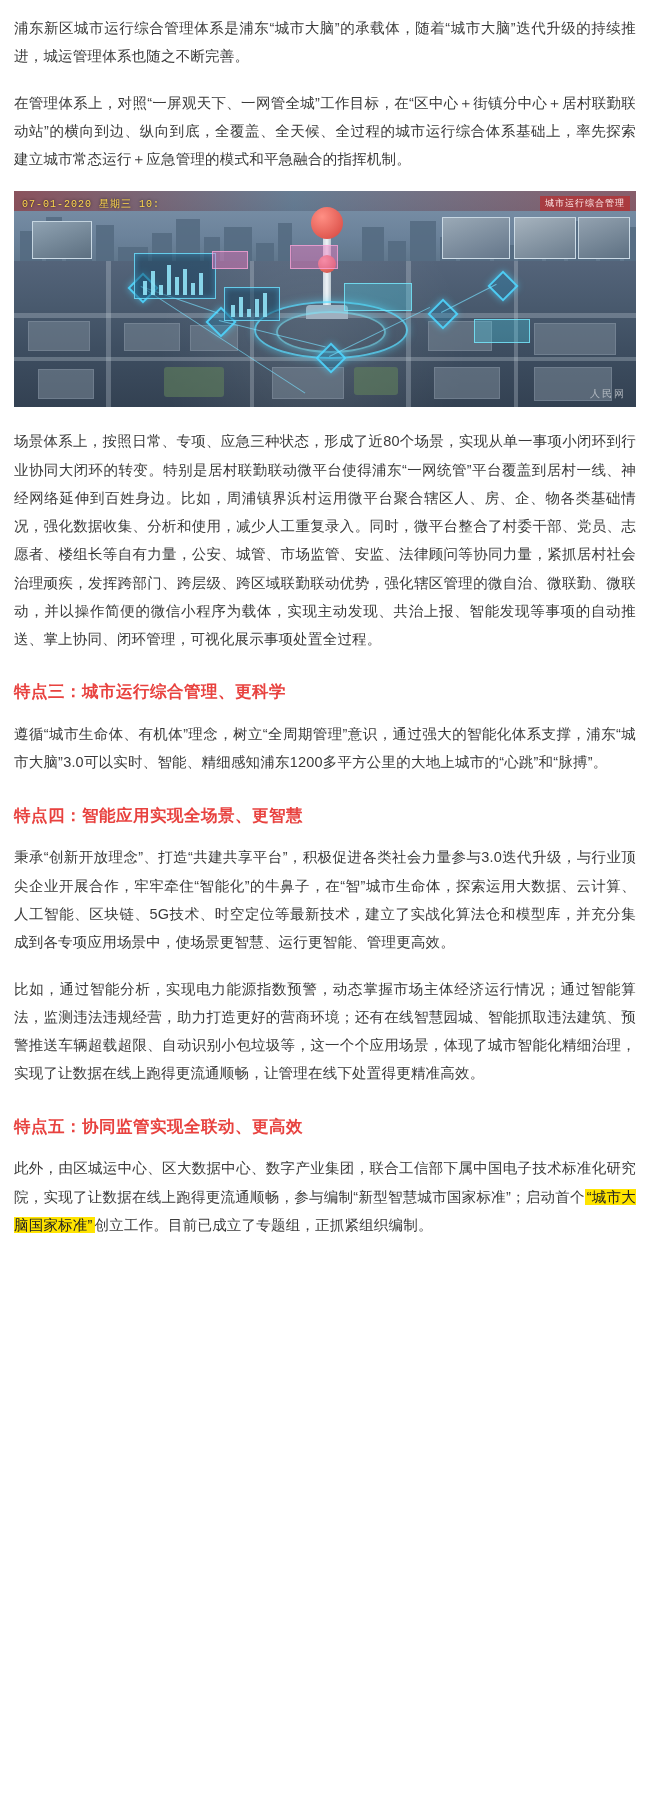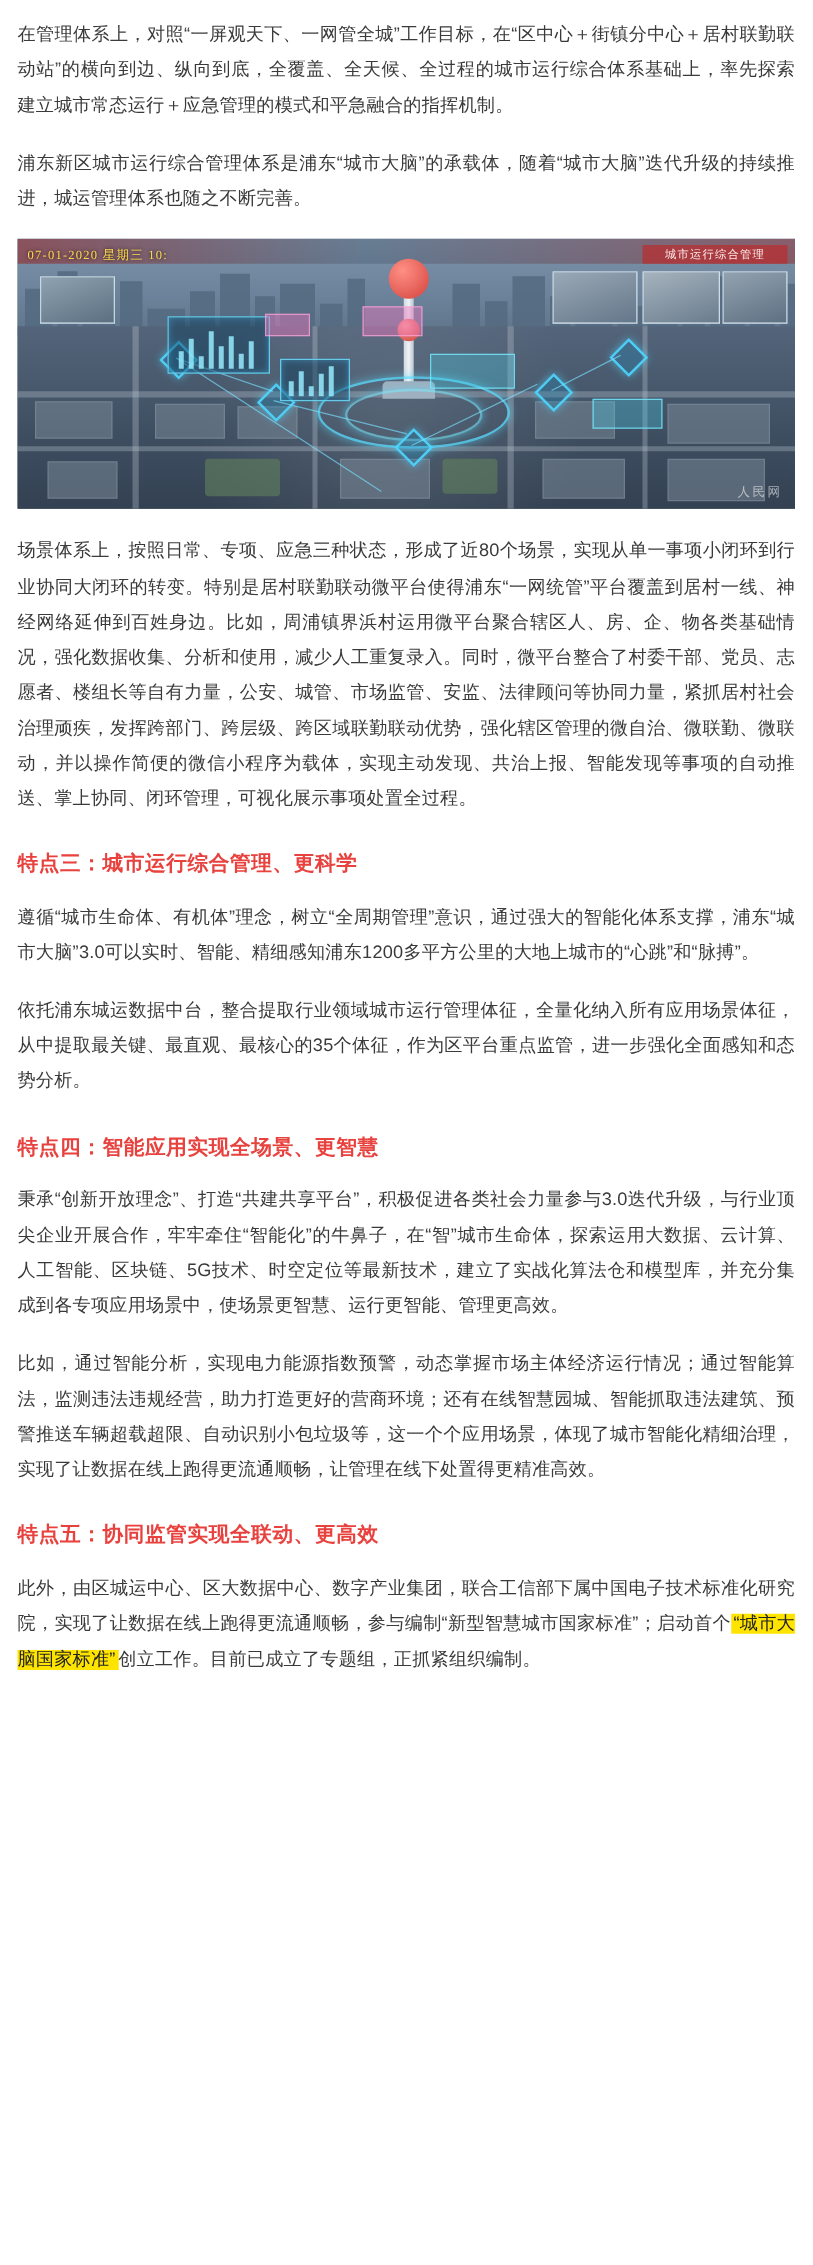--- a/index.html
+++ b/index.html
@@ -168,55 +168,55 @@
   }
   .cyan-zone {
     position: absolute;
     background: rgba(70,210,235,0.30);
     border: 1px solid rgba(120,235,255,0.8);
   }
   .timestamp {
     position: absolute;
     left: 8px; top: 6px;
     color: #ffd84d;
-    font-family: Liberation Serif, serif;
+    font-family: Liberation Mono, monospace;
     font-size: 10px;
     letter-spacing: 1px;
     text-shadow: 0 0 3px rgba(0,0,0,0.8);
     text-align: right;
   }
   .banner {
     position: absolute;
     right: 6px; top: 5px;
     color: #ffe9e9;
     font-size: 9px;
     background: rgba(190,40,40,0.65);
-    padding: 1px 18px;
+    padding: 1px 5px;
     letter-spacing: 1px;
   }
   .watermark {
     position: absolute;
     right: 10px; bottom: 6px;
     color: rgba(255,255,255,0.55);
     font-size: 10px;
     letter-spacing: 2px;
   }
   .fig-topstrip {
     position: absolute;
     left: 0; top: 0; right: 0; height: 20px;
     background: linear-gradient(90deg, rgba(150,30,30,0.55), rgba(40,60,80,0.25) 45%, rgba(150,30,30,0.45));
   }
 </style>
 </head>
 <body>
 
 <div class="page">
 
+  <p class="para">浦东新区城市运行综合管理体系是浦东“城市大脑”的承载体，随着“城市大脑”迭代升级的持续推进，城运管理体系也随之不断完善。</p>
   <p class="para">在管理体系上，对照“一屏观天下、一网管全城”工作目标，在“区中心＋街镇分中心＋居村联勤联动站”的横向到边、纵向到底，全覆盖、全天候、全过程的城市运行综合体系基础上，率先探索建立城市常态运行＋应急管理的模式和平急融合的指挥机制。</p>
-  <p class="para">浦东新区城市运行综合管理体系是浦东“城市大脑”的承载体，随着“城市大脑”迭代升级的持续推进，城运管理体系也随之不断完善。</p>
 
   <div class="figure">
     <div class="fig-sky"></div>
     <div class="fig-skyline">
       <div class="bldg" style="left:6px;width:22px;height:40px;"></div>
       <div class="bldg" style="left:32px;width:16px;height:54px;"></div>
       <div class="bldg" style="left:52px;width:26px;height:30px;"></div>
       <div class="bldg" style="left:82px;width:18px;height:46px;"></div>
       <div class="bldg" style="left:104px;width:30px;height:24px;"></div>
       <div class="bldg" style="left:138px;width:20px;height:38px;"></div>
@@ -315,21 +315,20 @@
 
     <div class="timestamp">07-01-2020 星期三   10:</div>
     <div class="banner">城市运行综合管理</div>
     <div class="watermark">人民网</div>
   </div>
 
   <p class="para">场景体系上，按照日常、专项、应急三种状态，形成了近80个场景，实现从单一事项小闭环到行业协同大闭环的转变。特别是居村联勤联动微平台使得浦东“一网统管”平台覆盖到居村一线、神经网络延伸到百姓身边。比如，周浦镇界浜村运用微平台聚合辖区人、房、企、物各类基础情况，强化数据收集、分析和使用，减少人工重复录入。同时，微平台整合了村委干部、党员、志愿者、楼组长等自有力量，公安、城管、市场监管、安监、法律顾问等协同力量，紧抓居村社会治理顽疾，发挥跨部门、跨层级、跨区域联勤联动优势，强化辖区管理的微自治、微联勤、微联动，并以操作简便的微信小程序为载体，实现主动发现、共治上报、智能发现等事项的自动推送、掌上协同、闭环管理，可视化展示事项处置全过程。</p>
 
   <h2 class="heading">特点三：城市运行综合管理、更科学</h2>
   <p class="para">遵循“城市生命体、有机体”理念，树立“全周期管理”意识，通过强大的智能化体系支撑，浦东“城市大脑”3.0可以实时、智能、精细感知浦东1200多平方公里的大地上城市的“心跳”和“脉搏”。</p>
-  <p class="para">依托浦东城运数据中台，整合提取行业领域城市运行管理体征，全量化纳入所有应用场景体征，从中提取最关键、最直观、最核心的35个体征，作为区平台重点监管，进一步强化全面感知和态势分析。</p>
 
   <h2 class="heading">特点四：智能应用实现全场景、更智慧</h2>
   <p class="para">秉承“创新开放理念”、打造“共建共享平台”，积极促进各类社会力量参与3.0迭代升级，与行业顶尖企业开展合作，牢牢牵住“智能化”的牛鼻子，在“智”城市生命体，探索运用大数据、云计算、人工智能、区块链、5G技术、时空定位等最新技术，建立了实战化算法仓和模型库，并充分集成到各专项应用场景中，使场景更智慧、运行更智能、管理更高效。</p>
   <p class="para">比如，通过智能分析，实现电力能源指数预警，动态掌握市场主体经济运行情况；通过智能算法，监测违法违规经营，助力打造更好的营商环境；还有在线智慧园城、智能抓取违法建筑、预警推送车辆超载超限、自动识别小包垃圾等，这一个个应用场景，体现了城市智能化精细治理，实现了让数据在线上跑得更流通顺畅，让管理在线下处置得更精准高效。</p>
 
   <h2 class="heading">特点五：协同监管实现全联动、更高效</h2>
 
   <p class="para"><span>此外，由区城运中心、区大数据中心、数字产业集团，联合工信部下属中国电子技术标准化研究院，实现了让数据在线上跑得更流通顺畅，参与编制“新型智慧城市国家标准”；启动首个</span><span class="highlight">“城市大脑国家标准”</span><span>创立工作。目前已成立了专题组，正抓紧组织编制。</span></p>
 
 </div>

